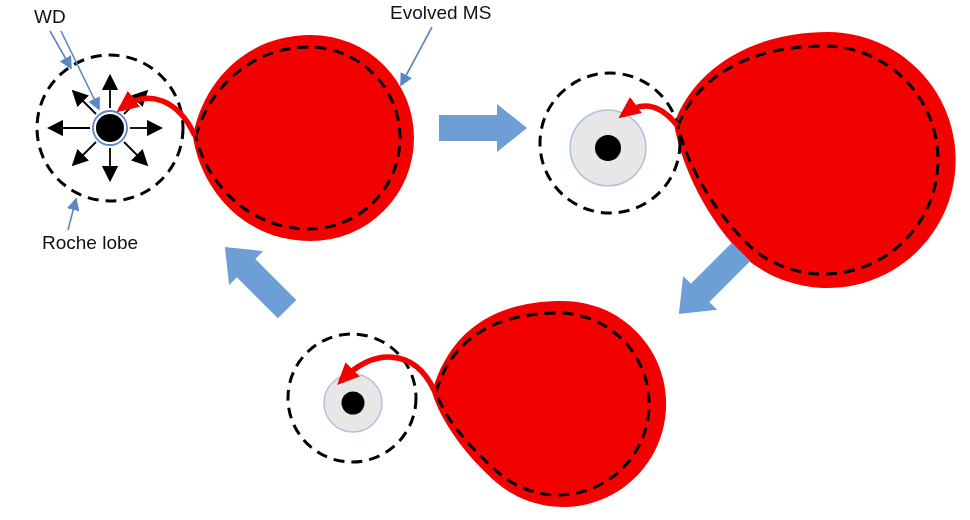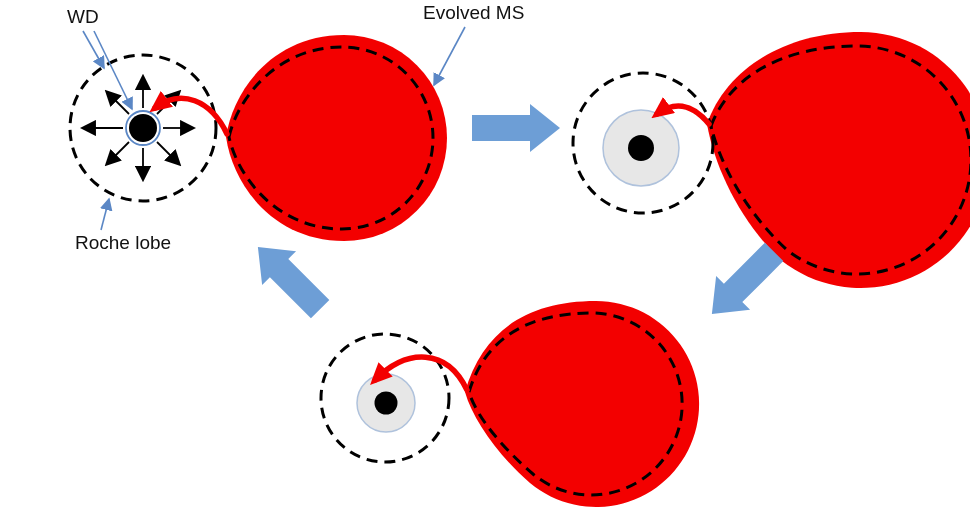--- a/index.html
+++ b/index.html
@@ -1,16 +1,16 @@
 <!DOCTYPE html>
 <html style="--star-red: #F30000; --arrow-blue: #6D9ED6; --pointer-blue: #5B87C5; --disk-gray: #E7E7E7; --disk-border: #AFC2DC; --background: #FFFFFF;"><head>
 <meta charset="utf-8">
 <style>
   html,body{margin:0;padding:0;background:#fff;}
-  .canvas{width:774px;height:520px;position:relative;background:var(--background,#fff);margin-left:33px;}
+  .canvas{width:774px;height:520px;position:relative;background:var(--background,#fff);}
   svg{display:block;}
   .label{font-family:"Liberation Sans",sans-serif;font-size:19px;fill:#111;}
   .red-fill{fill:var(--star-red);}
   .red-stream{stroke:var(--star-red);stroke-width:5.5;fill:none;stroke-linecap:round;}
   .dashed{fill:none;stroke:#000;stroke-width:3;stroke-dasharray:11 7;}
   .radial{stroke:#000;stroke-width:1.8;}
   .wd-dot{fill:#000;}
   .wd-ring{fill:none;stroke:var(--pointer-blue);stroke-width:1.8;}
   .disk{fill:var(--disk-gray);stroke:var(--disk-border);stroke-width:1.5;}
   .block-arrow{fill:var(--arrow-blue);}

